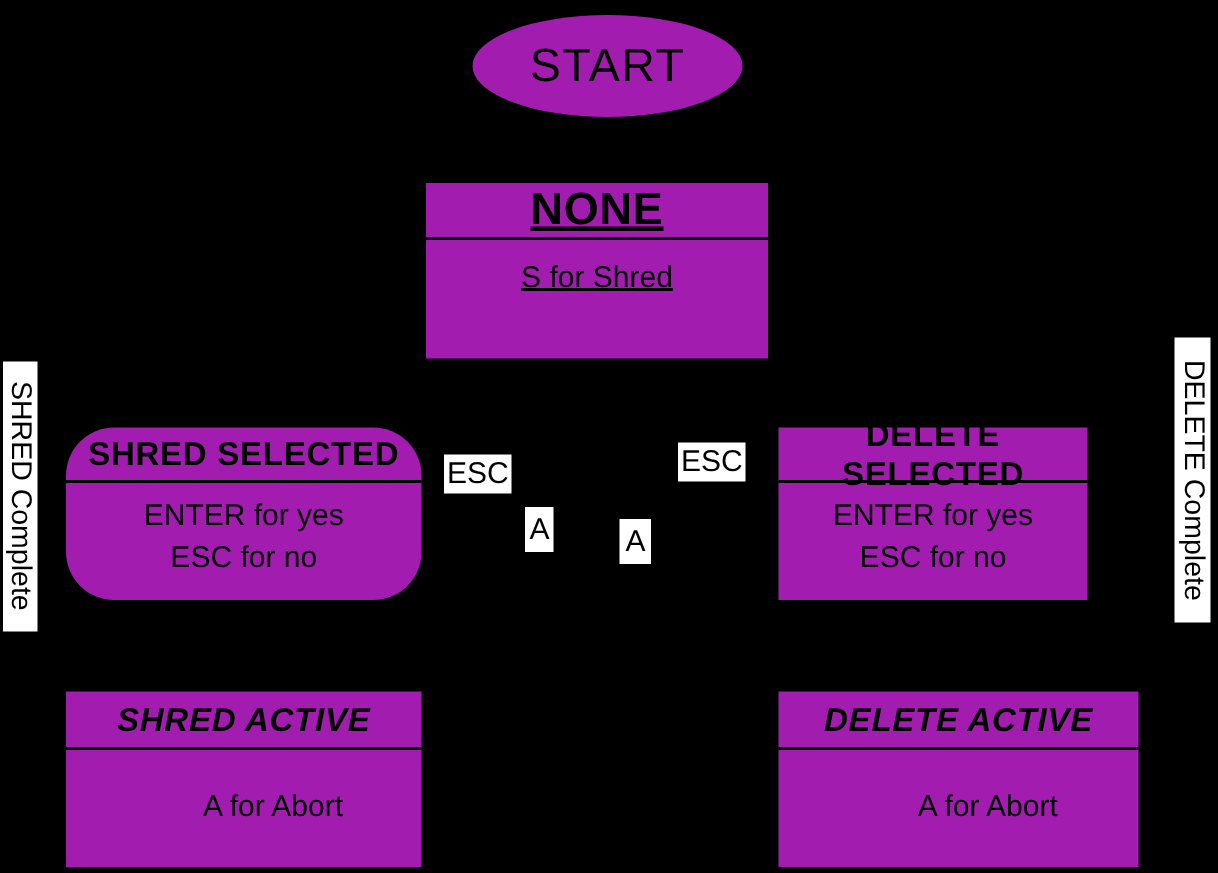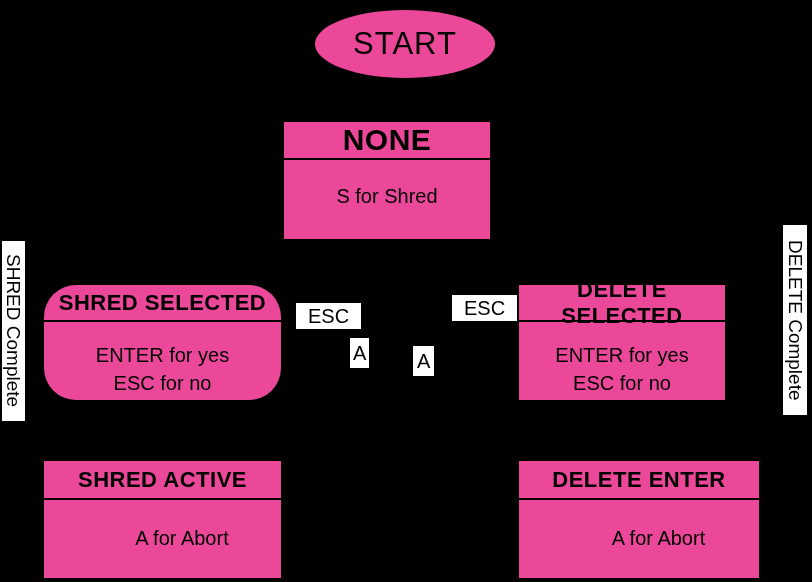--- a/index.html
+++ b/index.html
@@ -1,54 +1,54 @@
 <!DOCTYPE html>
 <html><head>
 <meta charset="utf-8">
 <style>
   * { margin:0; padding:0; box-sizing:border-box; }
   html, body { background:#000; }
   .canvas {
     position:relative; width:812px; height:582px; overflow:hidden;
     background:#000; font-family:"Liberation Sans", sans-serif; color:#000;
   }
-  .node { position:absolute; background:#ec4899; }
+  .node { position:absolute; background:#a21caf; }
   .ellipse {
     border-radius:50%;
     display:flex; align-items:center; justify-content:center;
     font-size:31px; letter-spacing:1px;
   }
   .statebox .title {
     font-weight:bold; text-align:center;
     display:flex; align-items:center; justify-content:center;
     border-bottom:2px solid #000;
     font-size:22px; letter-spacing:0.5px;
   }
   .statebox .body { text-align:center; font-size:20px; line-height:28px; }
 
   
   .n-start  { left:315px; top:10px;  width:180px; height:68px; }
-  .n-none   { left:284px; top:122px; width:206px; height:117px; }
+  .n-none   { left:284px; top:122px; width:228px; height:117px;text-decoration:underline; }
   .n-none .title { height:38px; font-size:30px; }
-  .n-none .body  { padding-top:22px; }
+  .n-none .body  { padding-top:11px; }
   .n-shred-sel  { left:44px;  top:285px; width:237px; height:115px;border-radius:32px; }
   .n-delete-sel { left:519px; top:285px; width:206px; height:115px; }
   .n-shred-sel .title, .n-delete-sel .title { height:37px; }
-  .n-shred-sel .body, .n-delete-sel .body { padding-top:19px; }
+  .n-shred-sel .body, .n-delete-sel .body { padding-top:8px; }
   .n-shred-act  { left:44px;  top:461px; width:237px; height:117px; }
   .n-delete-act { left:519px; top:461px; width:240px; height:117px; }
-  .n-shred-act .title, .n-delete-act .title { height:39px; }
+  .n-shred-act .title, .n-delete-act .title { height:39px;font-style:italic; }
   .n-shred-act .body, .n-delete-act .body {
     height:76px; display:flex; align-items:center; justify-content:center;margin-left:39px;
   }
 
   
   .edge-label {
     position:absolute; background:#fff; color:#000;
-    font-size:20px; line-height:1; padding:3px 12px;
+    font-size:20px; line-height:1; padding:3px 2px;
   }
   .l-esc-left  { left:296px; top:303px; }
   .l-esc-right { left:452px; top:295px; }
   .l-a-left    { left:350px; top:338px; padding:5px 3px; }
   .l-a-right   { left:413px; top:346px; padding:5px 4px; }
 
   
   .rot-label {
     position:absolute; background:#fff; color:#000;
     writing-mode:vertical-rl; text-orientation:mixed;
@@ -90,21 +90,21 @@
   </div>
 
   <div class="node statebox n-shred-act">
     <div class="title">SHRED ACTIVE</div>
     <div class="body">
       <div>A for Abort</div>
     </div>
   </div>
 
   <div class="node statebox n-delete-act">
-    <div class="title">DELETE ENTER</div>
+    <div class="title">DELETE ACTIVE</div>
     <div class="body">
       <div>A for Abort</div>
     </div>
   </div>
 
   <div class="edge-label l-esc-left">ESC</div>
   <div class="edge-label l-esc-right">ESC</div>
   <div class="edge-label l-a-left">A</div>
   <div class="edge-label l-a-right">A</div>
 

